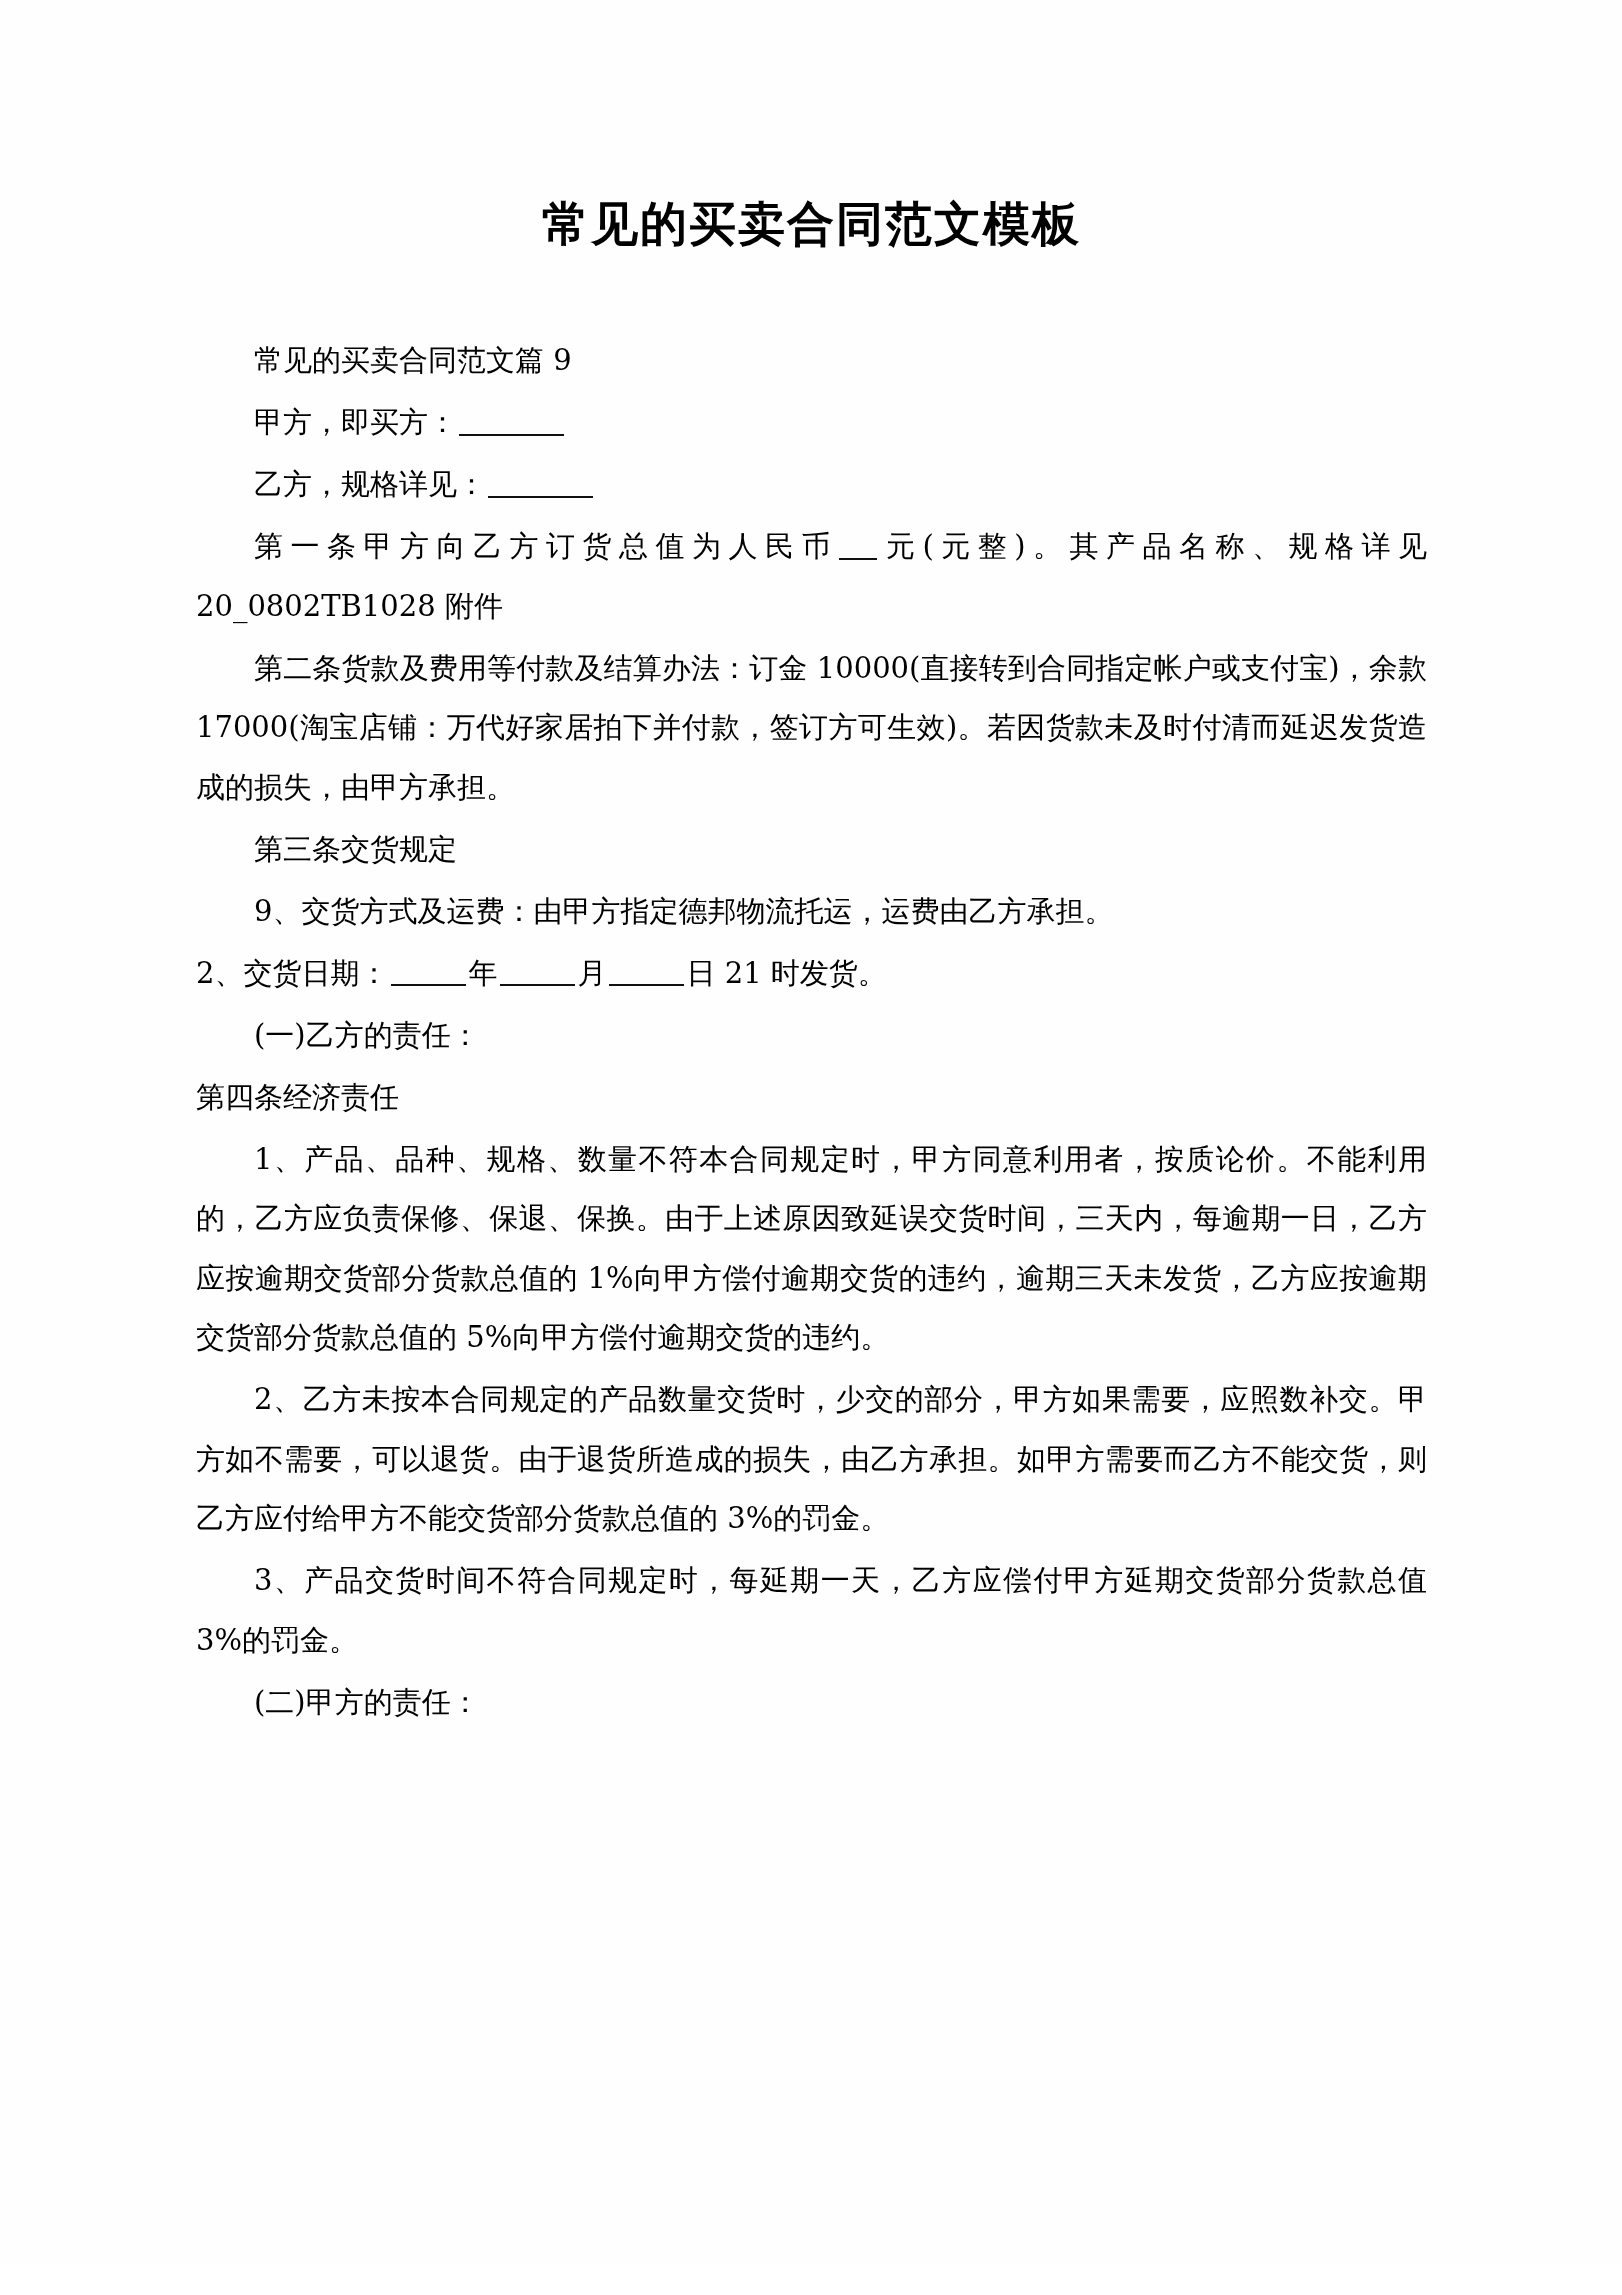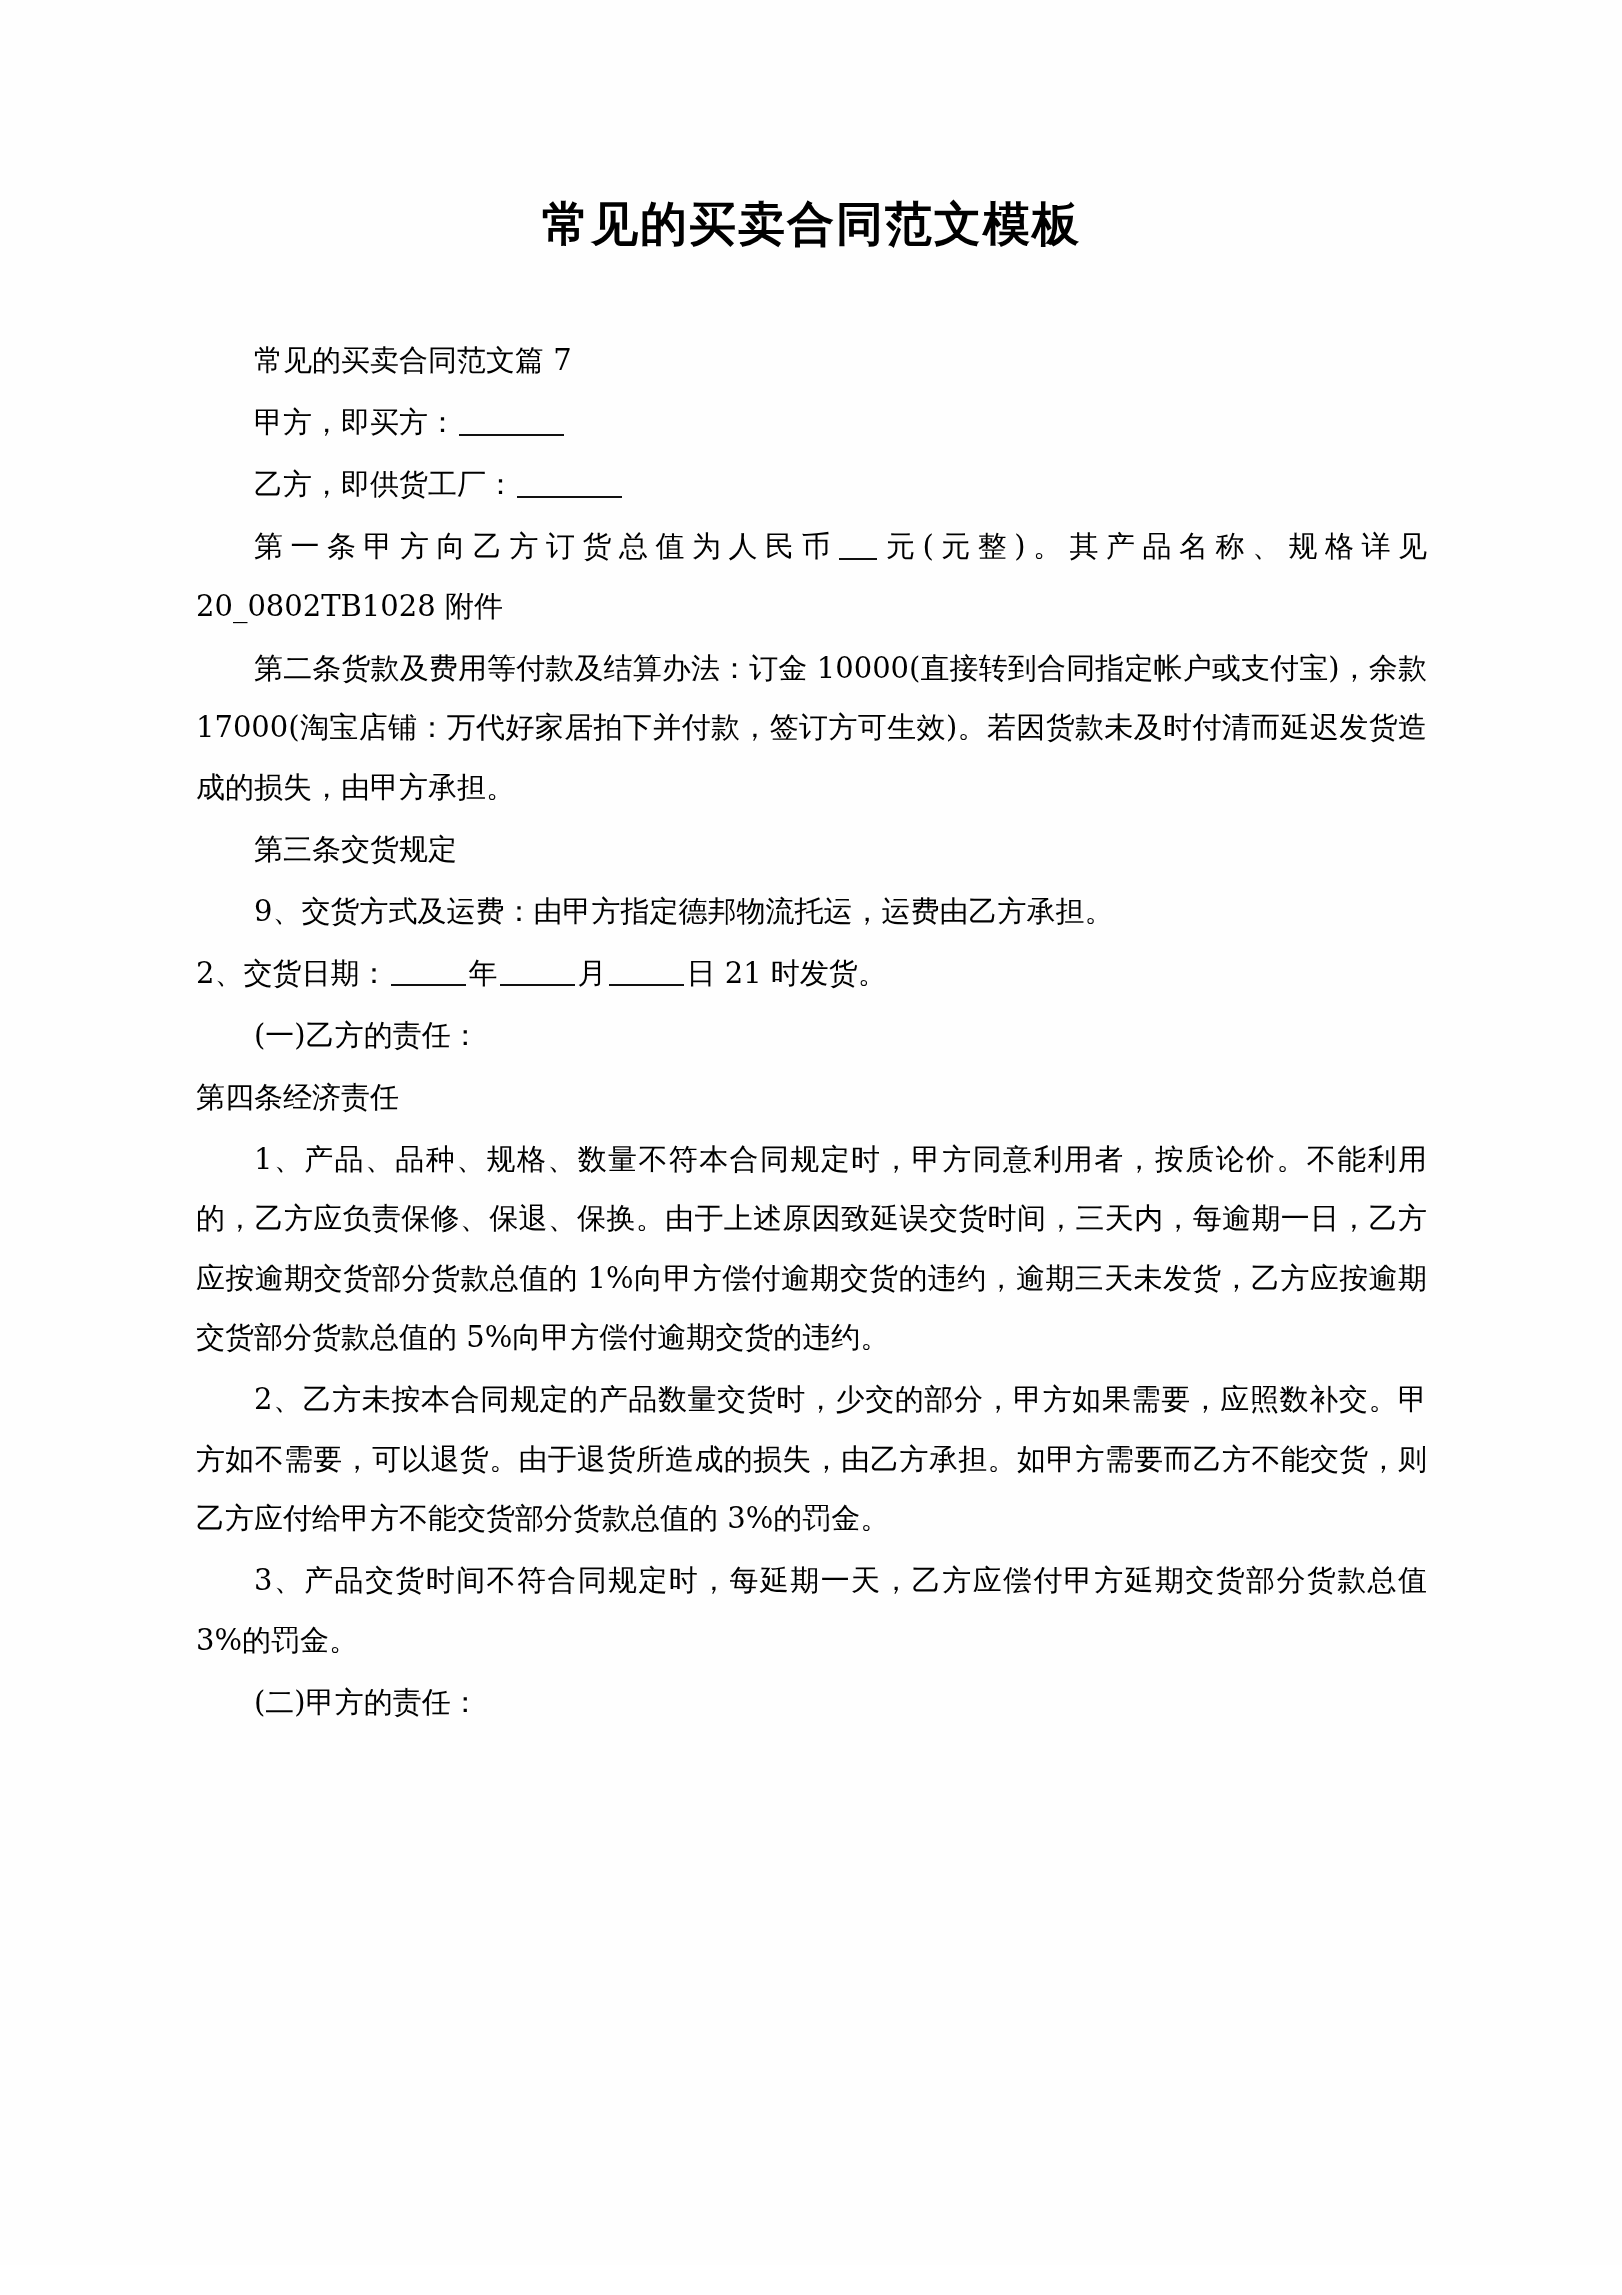--- a/index.html
+++ b/index.html
@@ -73,29 +73,29 @@
 </head>
 <body>
 
 <div class="page">
 
   <h1 class="doc-title">常见的买卖合同范文模板</h1>
 
   <div class="body-block">
 
     <p class="para">
-      <span class="seg">常见的买卖合同范文篇 7</span>
+      <span class="seg">常见的买卖合同范文篇 9</span>
     </p>
 
     <p class="para">
       <span class="seg">甲方，即买方：</span><span class="blank-md"></span>
     </p>
 
     <p class="para">
-      <span class="seg">乙方，即供货工厂：</span><span class="blank-md"></span>
+      <span class="seg">乙方，规格详见：</span><span class="blank-md"></span>
     </p>
 
     <p class="para">
       <span class="seg">第一条甲方向乙方订货总值为人民币</span><span class="blank-xs"></span><span class="seg">元(元整)。其产品名称、规格详见 20_0802TB1028 附件</span>
     </p>
 
     <p class="para">
       <span class="seg">第二条货款及费用等付款及结算办法：订金 10000(直接转到合同指定帐户或支付宝)，余款 17000(淘宝店铺：万代好家居拍下并付款，签订方可生效)。若因货款未及时付清而延迟发货造成的损失，由甲方承担。</span>
     </p>
 

